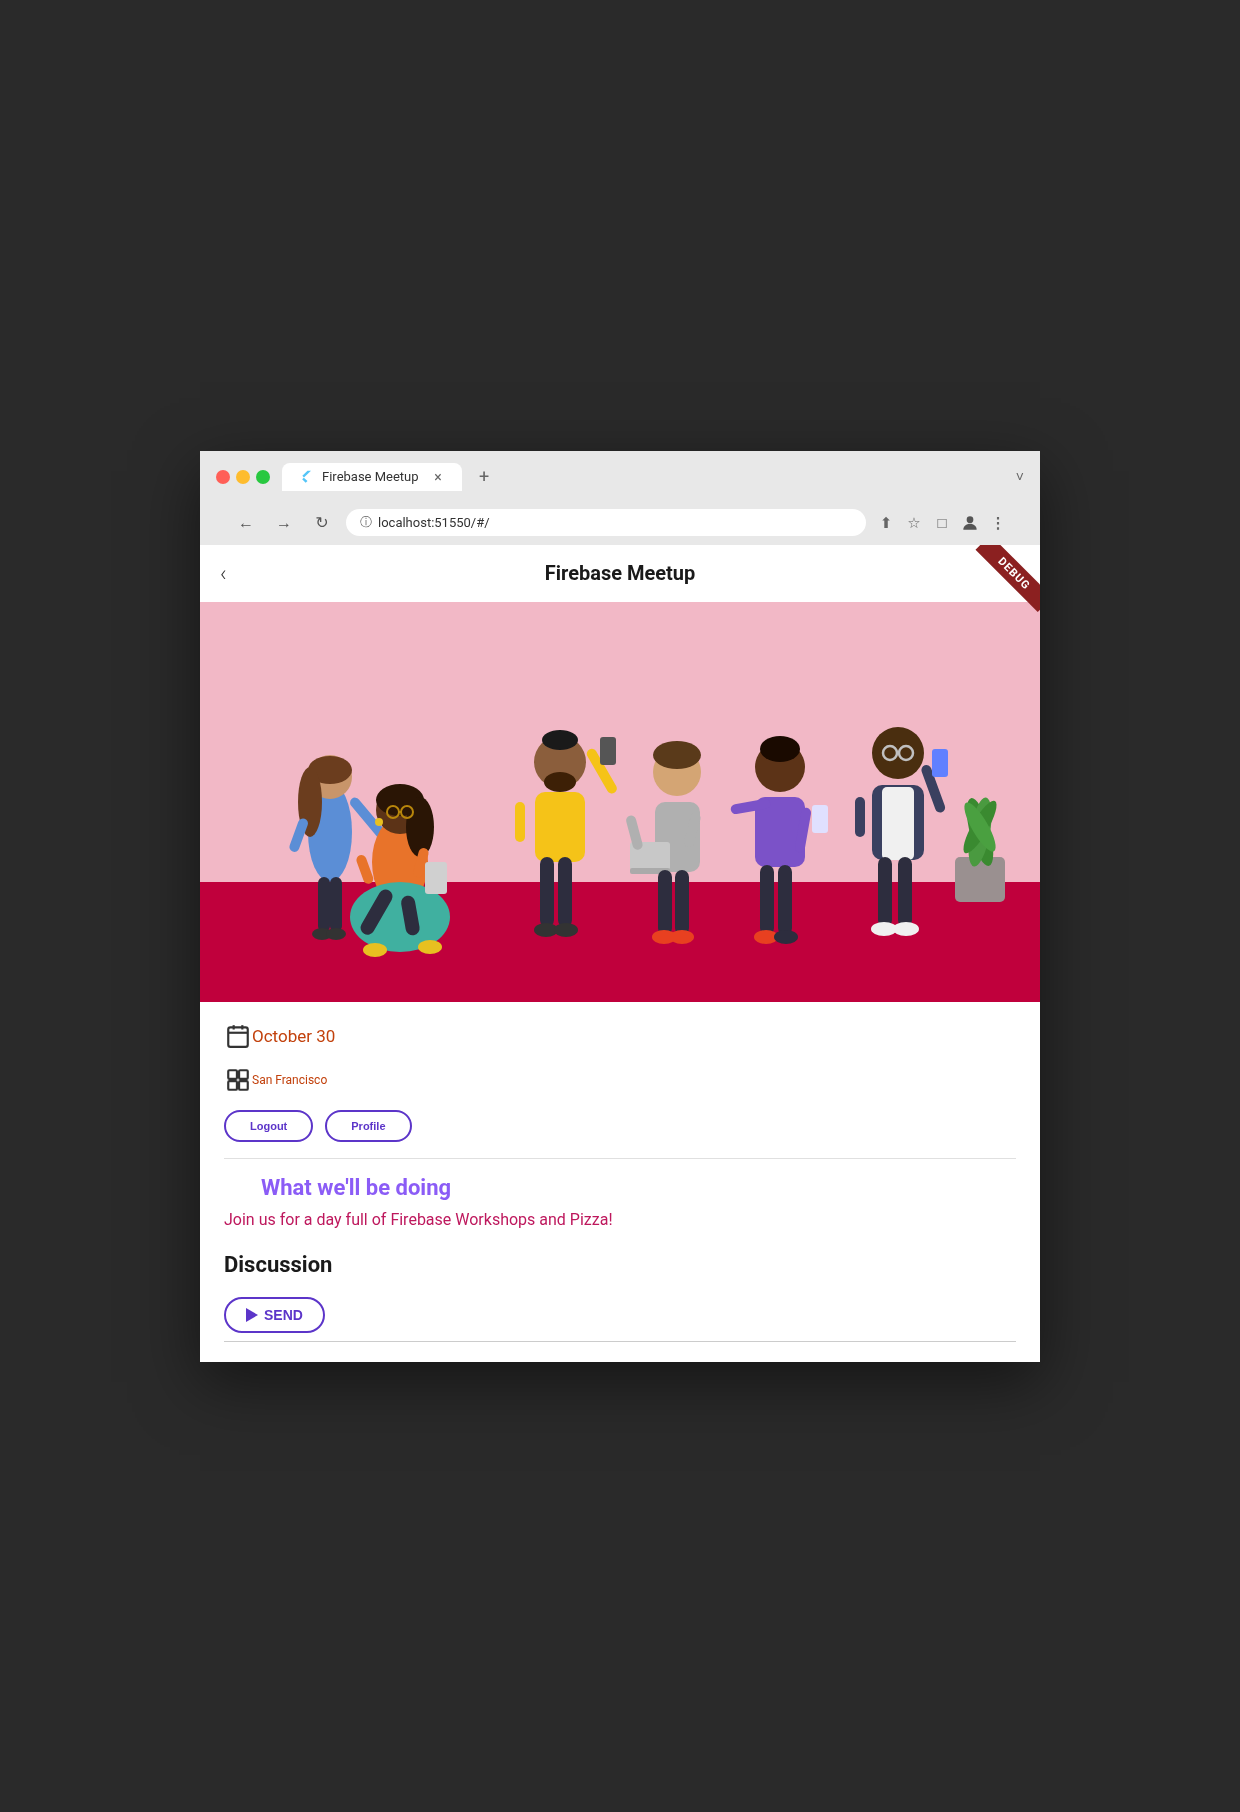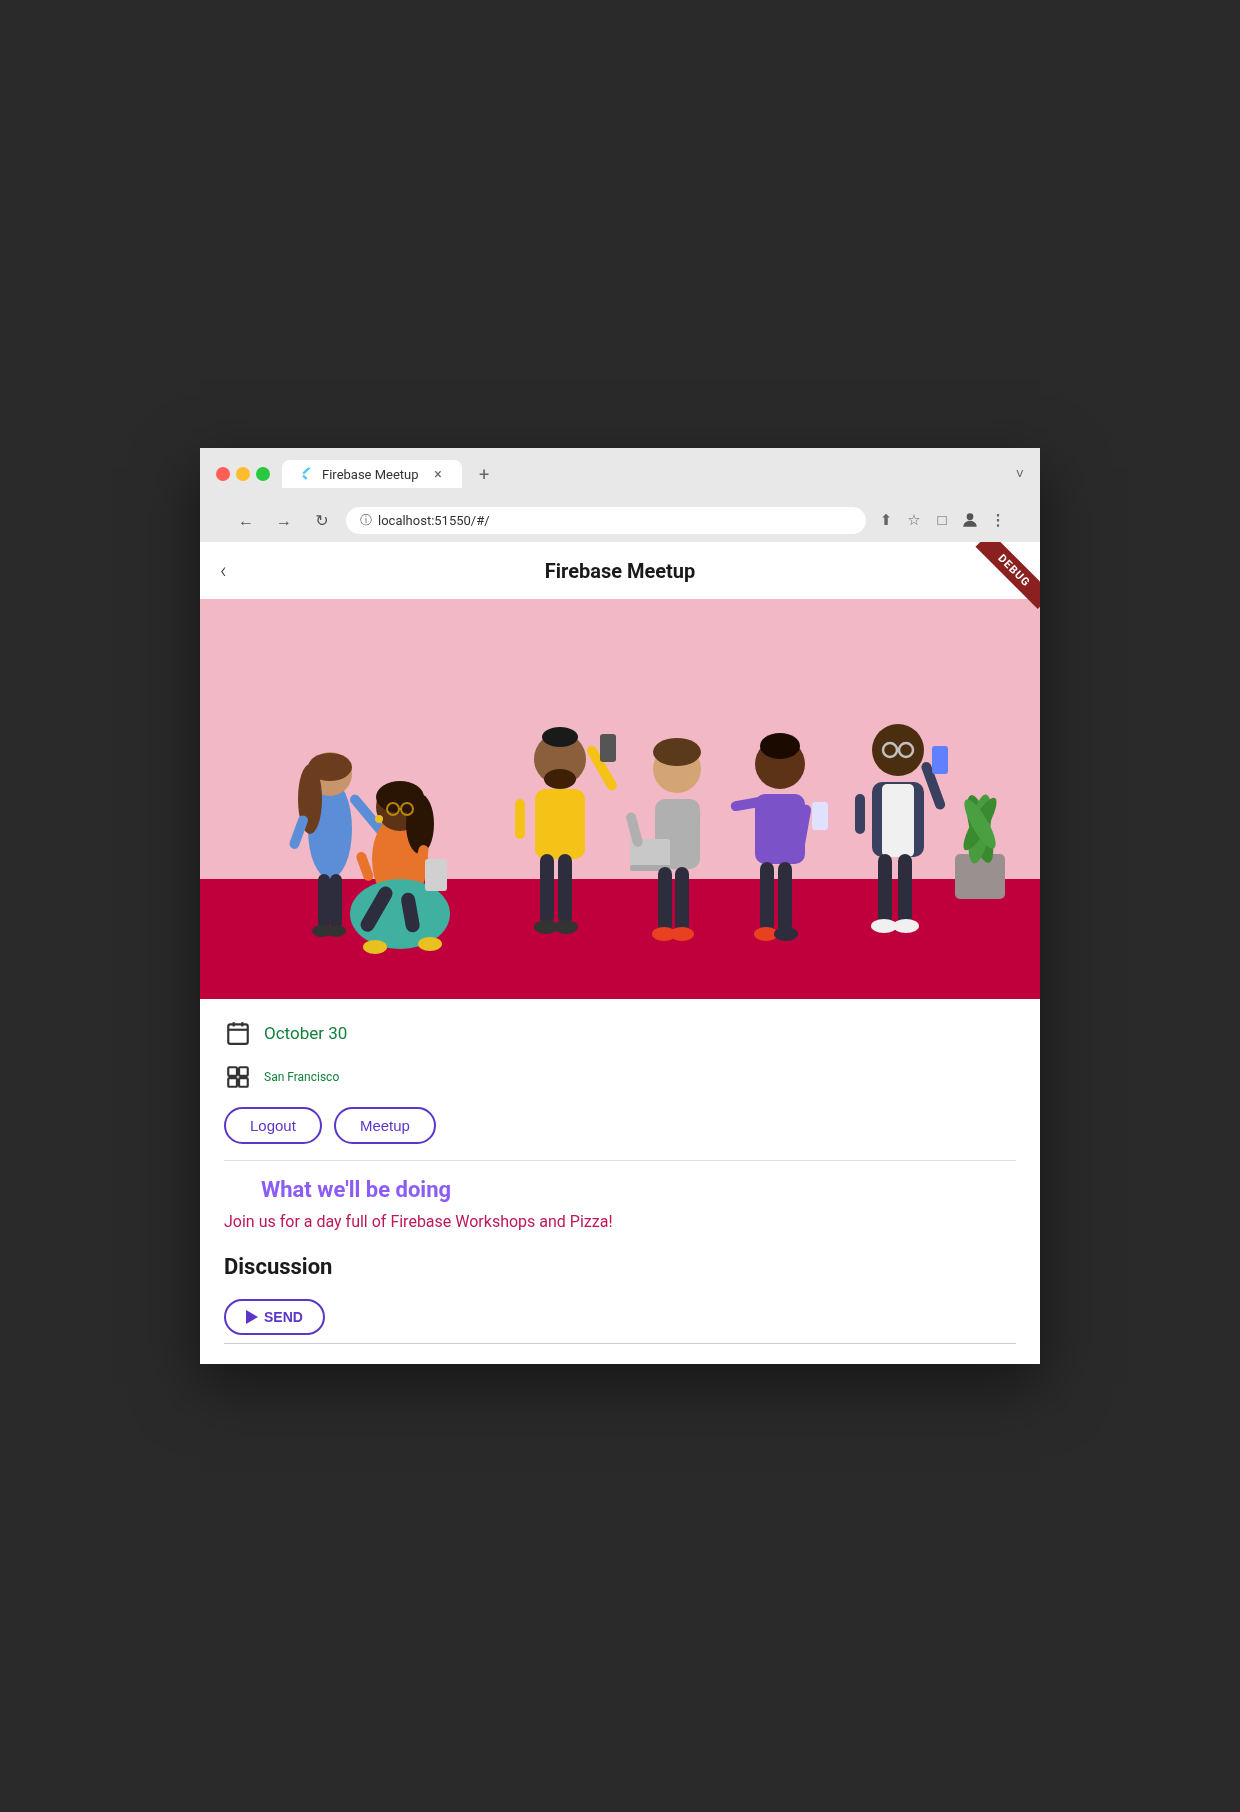--- a/index.html
+++ b/index.html
@@ -223,24 +223,23 @@
 
     
     .event-info {
       padding: 20px 24px;
       background: white;
     }
 
     .info-row {
       display: flex;
       align-items: center;
-      gap: 12px;
       margin-bottom: 16px;
       font-size: 16px;
-      color: #15803d;
+      color: #c2410c;
     }
 
     .info-icon {
       width: 28px;
       height: 28px;
       display: flex;
       align-items: center;
       justify-content: center;
     }
 
@@ -249,22 +248,22 @@
       gap: 12px;
       margin-bottom: 16px;
     }
 
     .outline-btn {
       border: 2px solid #5c35c9;
       border-radius: 24px;
       padding: 8px 24px;
       background: white;
       color: #5c35c9;
-      font-size: 15px;
-      font-weight: 400;
+      font-size: 11px;
+      font-weight: 700;
       cursor: pointer;
     }
 
     .divider {
       border: none;
       border-top: 1px solid #e0e0e0;
       margin: 4px 0 16px 0;
     }
 
     .section-heading {
@@ -569,21 +568,21 @@
             <rect x="13" y="3" width="8" height="8" rx="1"></rect>
             <rect x="3" y="13" width="8" height="8" rx="1"></rect>
             <rect x="13" y="13" width="8" height="8" rx="1"></rect>
           </svg>
         </div>
         <span style="font-size:12px;">San Francisco</span>
       </div>
 
       <div class="action-buttons">
         <button class="outline-btn">Logout</button>
-        <button class="outline-btn">Meetup</button>
+        <button class="outline-btn">Profile</button>
       </div>
 
       <hr class="divider">
 
       <div class="section-heading">What we'll be doing</div>
       <div class="section-body">Join us for a day full of Firebase Workshops and Pizza!</div>
 
       <div class="discussion-heading">Discussion</div>
 
       <div class="message-row">

